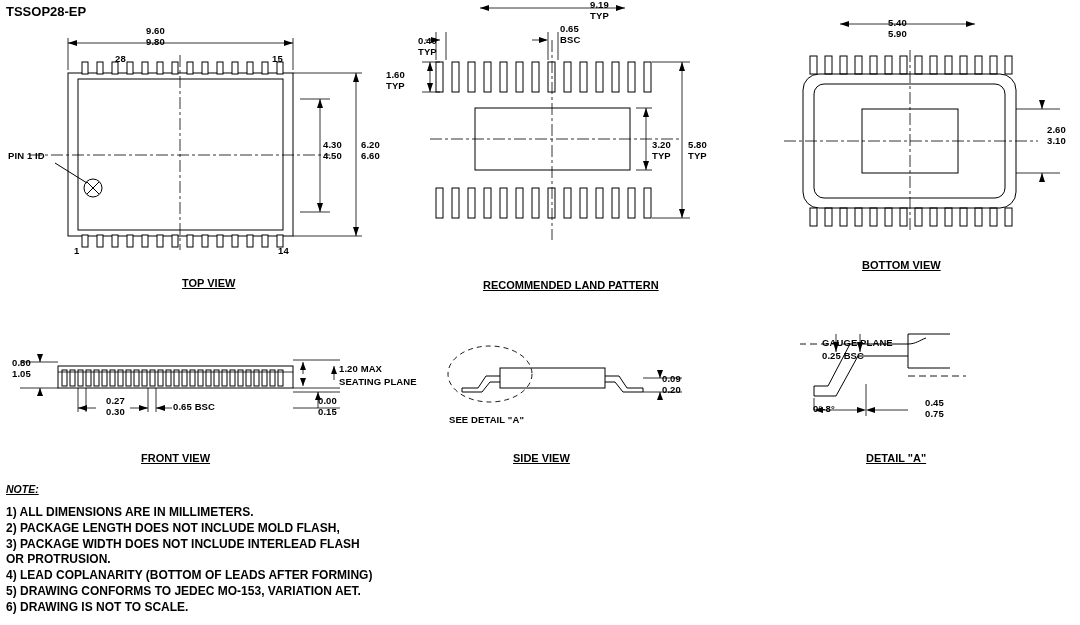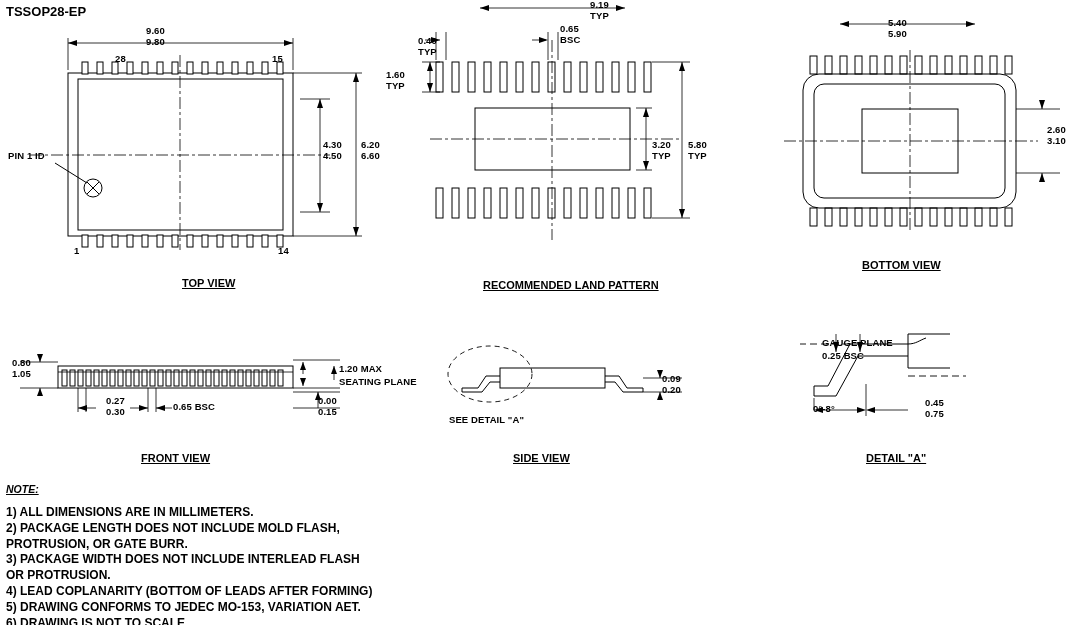--- a/index.html
+++ b/index.html
@@ -423,20 +423,19 @@
   <div>0.45</div>
   <div>0.75</div>
 </div>
 <div class="abs viewname" style="left:866px;top:452px;">DETAIL "A"</div>
 
 <div class="abs" style="left:6px;top:483px;">
   <div class="note-h">NOTE:</div>
   <div style="margin-top:10px;">
     <div class="note-l">1) ALL DIMENSIONS ARE IN  MILLIMETERS.</div>
     <div class="note-l">2) PACKAGE LENGTH DOES NOT INCLUDE MOLD FLASH,</div>
-    <div class="note-l">    PROTRUSION, OR GATE BURR.</div>
     <div class="note-l">3) PACKAGE WIDTH DOES NOT INCLUDE INTERLEAD FLASH</div>
     <div class="note-l">    OR PROTRUSION.</div>
     <div class="note-l">4) LEAD COPLANARITY (BOTTOM OF LEADS AFTER FORMING)</div>
     <div class="note-l">5) DRAWING CONFORMS TO JEDEC MO-153, VARIATION AET.</div>
     <div class="note-l">6) DRAWING IS NOT TO SCALE.</div>
   </div>
 </div>
 
 </body></html>

